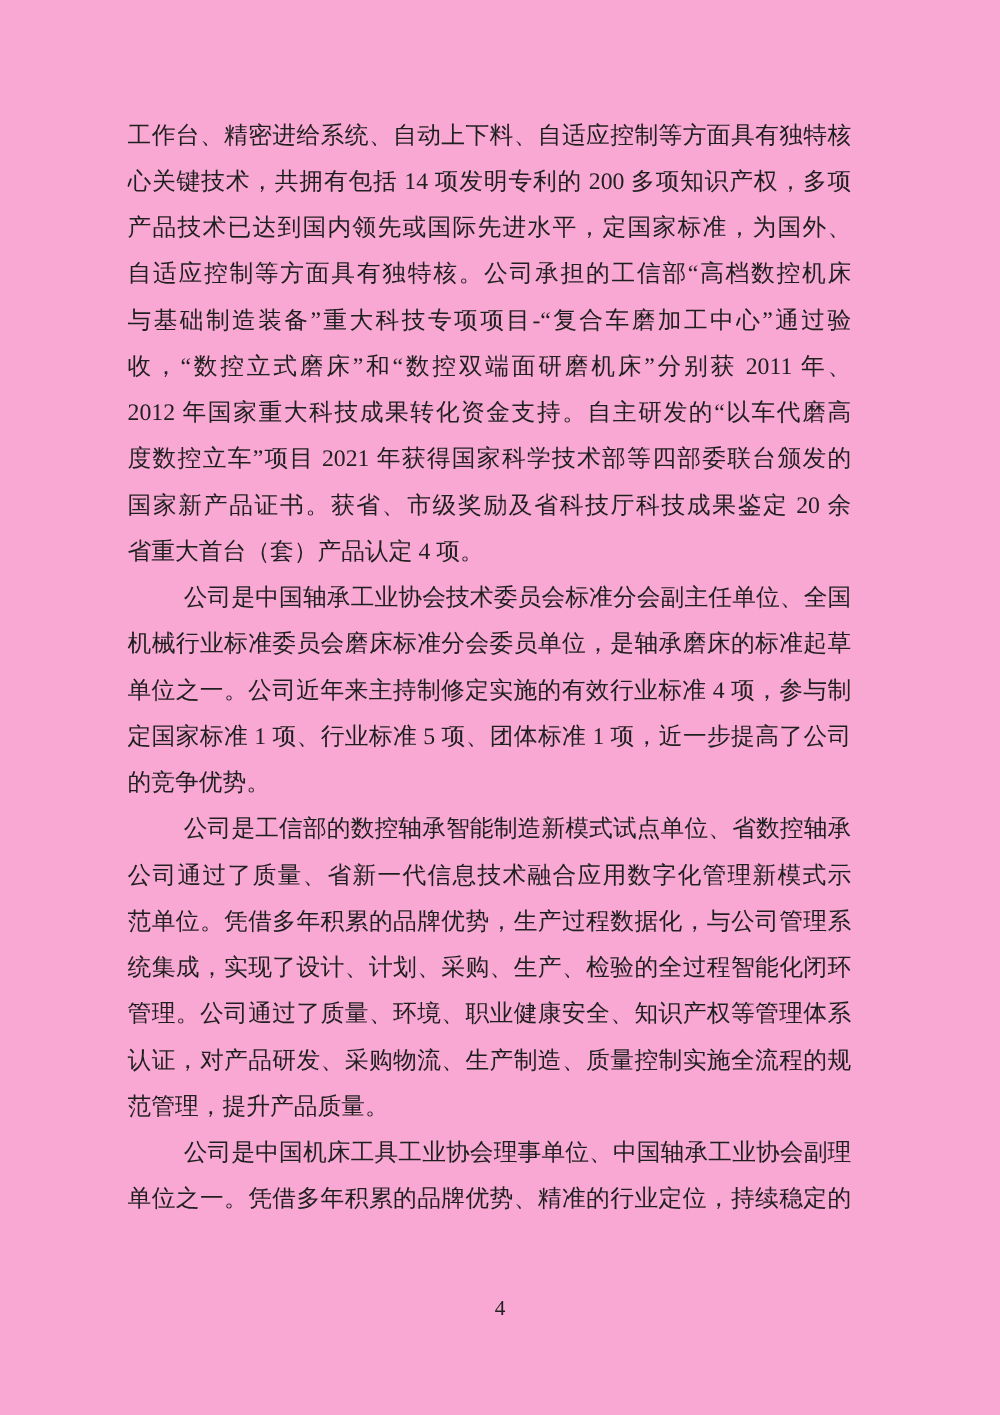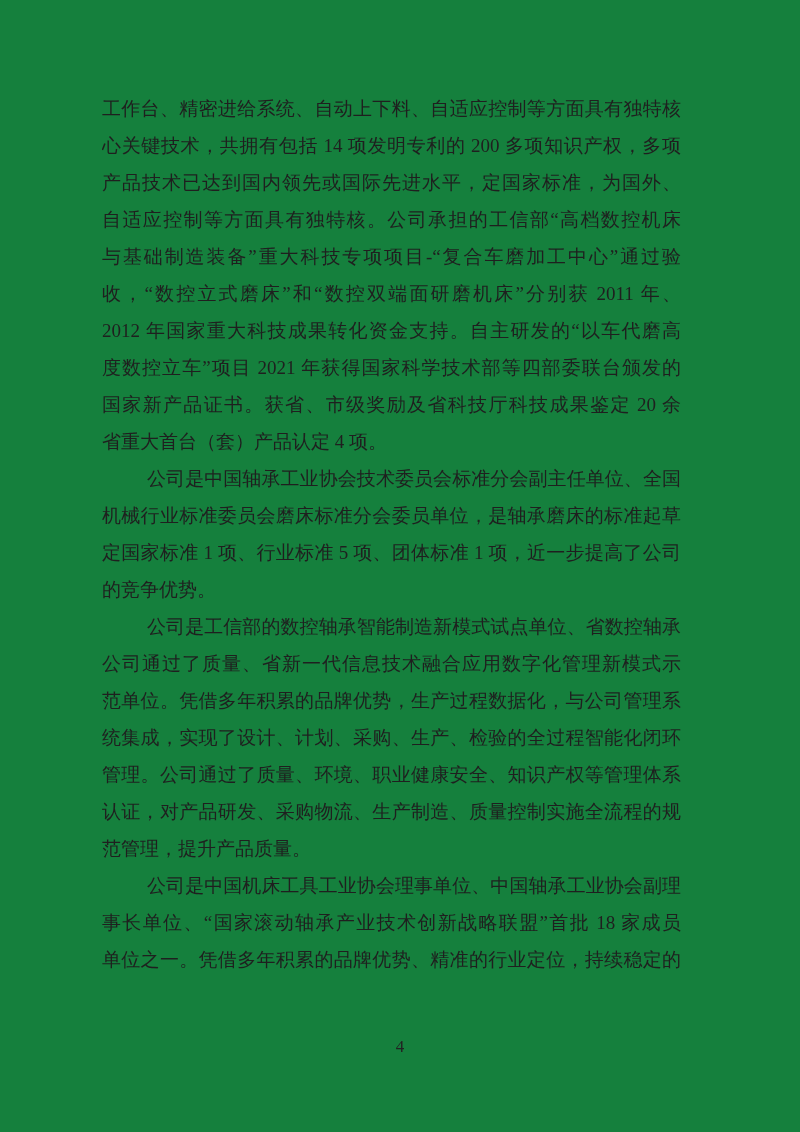--- a/index.html
+++ b/index.html
@@ -4,21 +4,21 @@
 <style>
   html, body {
     margin: 0;
     padding: 0;
     background: #ffffff;
   }
   .page {
     position: relative;
     width: 800px;
     height: 1132px;
-    background: #15803d;
+    background: #f9a8d4;
     overflow: hidden;
     font-family: "Liberation Serif", "DejaVu Serif", serif;
   }
   .text-block {
     position: absolute;
     left: 102px;
     top: 90px;
     width: 579px;
     font-size: 19px;
     line-height: 37px;
@@ -61,31 +61,31 @@
     <div class="line">自适应控制等方面具有独特核。公司承担的工信部“高档数控机床</div>
     <div class="line">与基础制造装备”重大科技专项项目-“复合车磨加工中心”通过验</div>
     <div class="line">收，“数控立式磨床”和“数控双端面研磨机床”分别获 2011 年、</div>
     <div class="line">2012 年国家重大科技成果转化资金支持。自主研发的“以车代磨高</div>
     <div class="line">度数控立车”项目 2021 年获得国家科学技术部等四部委联台颁发的</div>
     <div class="line">国家新产品证书。获省、市级奖励及省科技厅科技成果鉴定 20 余项，</div>
     <div class="line short">省重大首台（套）产品认定 4 项。</div>
 
     <div class="line first">公司是中国轴承工业协会技术委员会标准分会副主任单位、全国</div>
     <div class="line">机械行业标准委员会磨床标准分会委员单位，是轴承磨床的标准起草</div>
+    <div class="line">单位之一。公司近年来主持制修定实施的有效行业标准 4 项，参与制</div>
     <div class="line">定国家标准 1 项、行业标准 5 项、团体标准 1 项，近一步提高了公司</div>
     <div class="line short">的竞争优势。</div>
 
     <div class="line first">公司是工信部的数控轴承智能制造新模式试点单位、省数控轴承</div>
     <div class="line">公司通过了质量、省新一代信息技术融合应用数字化管理新模式示</div>
     <div class="line">范单位。凭借多年积累的品牌优势，生产过程数据化，与公司管理系</div>
     <div class="line">统集成，实现了设计、计划、采购、生产、检验的全过程智能化闭环</div>
     <div class="line">管理。公司通过了质量、环境、职业健康安全、知识产权等管理体系</div>
     <div class="line">认证，对产品研发、采购物流、生产制造、质量控制实施全流程的规</div>
     <div class="line short">范管理，提升产品质量。</div>
 
     <div class="line first">公司是中国机床工具工业协会理事单位、中国轴承工业协会副理</div>
-    <div class="line">事长单位、“国家滚动轴承产业技术创新战略联盟”首批 18 家成员</div>
     <div class="line">单位之一。凭借多年积累的品牌优势、精准的行业定位，持续稳定的</div>
 
   </div>
 
   <div class="page-number">4</div>
 </div>
 
 </body></html>

